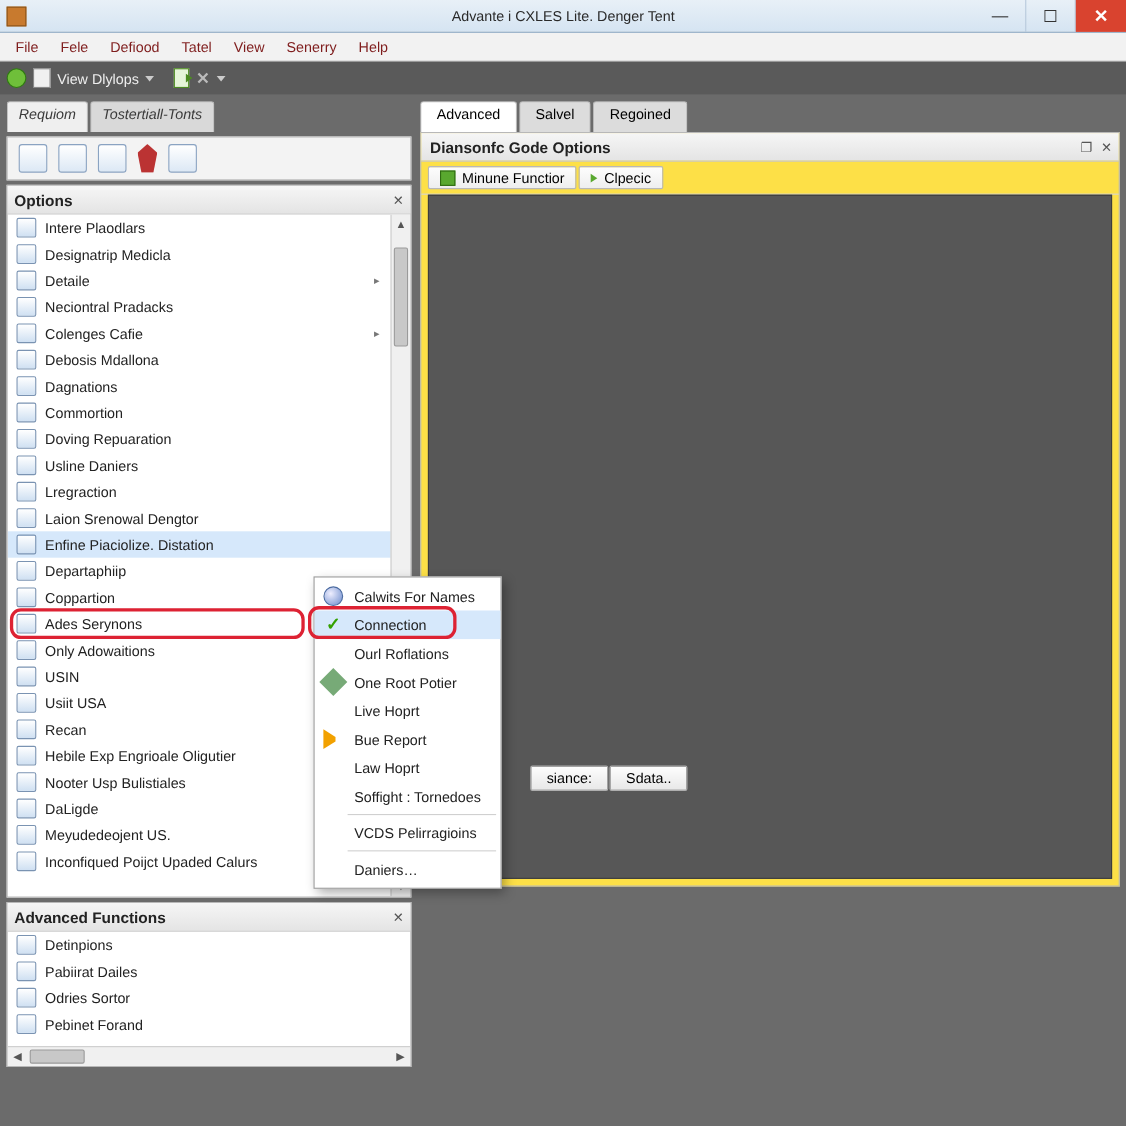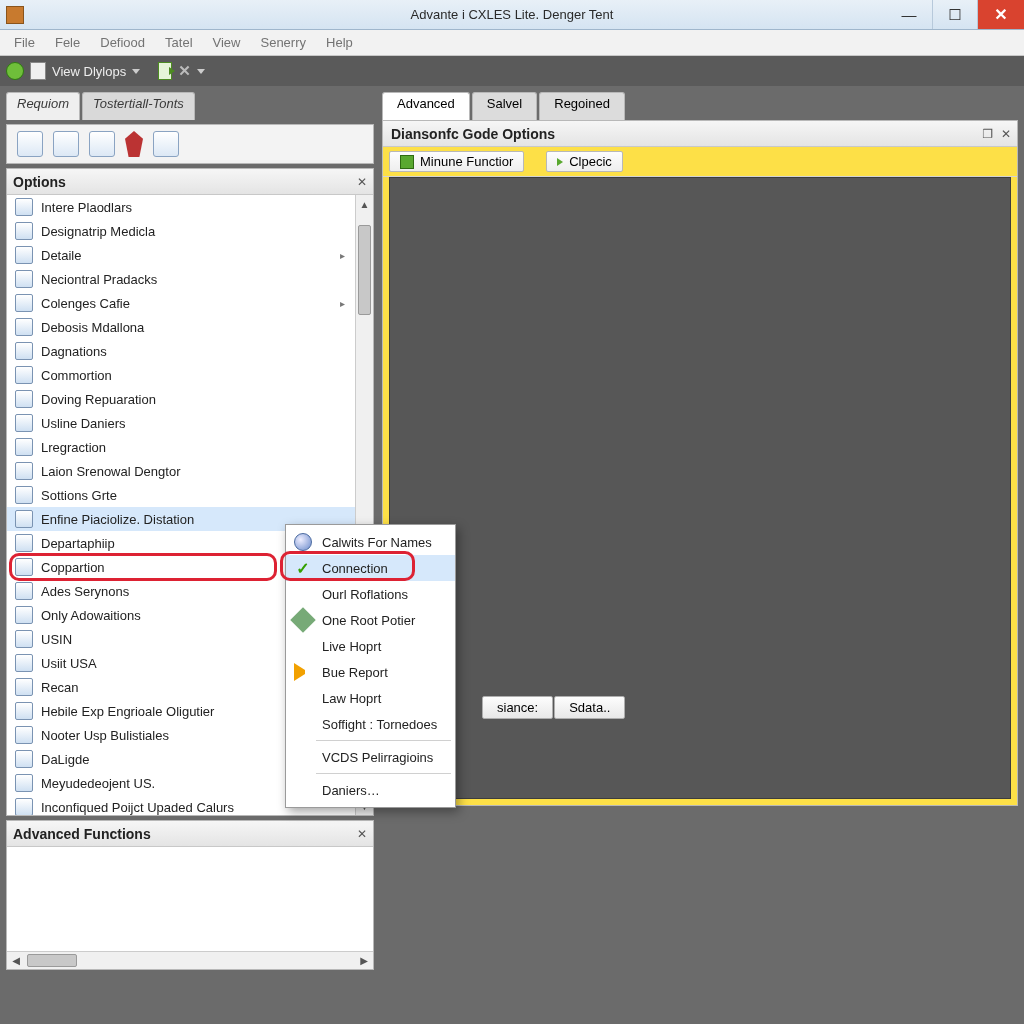--- a/index.html
+++ b/index.html
@@ -8,21 +8,21 @@
 
 .titlebar { height: 30px; background: linear-gradient(#e8f0f7,#d5e4f2); display:flex; align-items:center; position:relative; border-bottom:1px solid #9fb6cc;}
 .titlebar .app-icon { width:18px; height:18px; margin:0 6px; background:#c87a2e; border:1px solid #8a541b; display:inline-block;}
 .titlebar .title { position:absolute; left:0; right:0; text-align:center; font-size:13px; color:#2a2a2a;}
 .titlebar .win-controls { position:absolute; right:0; top:0; display:flex; height:100%;}
 .titlebar .win-btn { width:46px; height:100%; display:flex; align-items:center; justify-content:center; font-size:15px; color:#333;}
 .titlebar .win-btn.close { background:#d9432f; color:#fff; font-size:16px; font-weight:bold;}
 .titlebar .win-btn.max { border-left:1px solid #b7c9db; border-right:1px solid #b7c9db;}
 
 
-.menubar { height:26px; background:#f2f2f2; border-bottom:1px solid #c8c8c8; display:flex; align-items:center; padding:0 4px; font-size:13px; color:#737373;}
+.menubar { height:26px; background:#f2f2f2; border-bottom:1px solid #c8c8c8; display:flex; align-items:center; padding:0 4px; font-size:13px; color:#7f1d1d;}
 .menubar .menu-item { padding:2px 10px; }
 
 
 .toolbar { height:30px; background:#5a5a5a; display:flex; align-items:center; padding:0 6px; gap:6px; color:#eee; font-size:13px;}
 .toolbar .tb-round { width:18px; height:18px; border-radius:50%; background:#6fbf3a; border:1px solid #2f7a12; display:inline-block;}
 .toolbar .tb-doc { width:16px; height:18px; background:#f0f0f0; border:1px solid #888; position:relative;}
 .toolbar .tb-arrow { display:inline-block; width:0;height:0;border-left:4px solid transparent;border-right:4px solid transparent;border-top:5px solid #ccc;}
 .toolbar .tb-x { font-size:15px; color:#bbb; font-weight:bold;}
 .toolbar .tb-green-doc { width:14px;height:18px;background:#e6f5d8;border:1px solid #4d8b22;position:relative;}
 .toolbar .tb-green-doc:before{content:"";position:absolute;right:-4px;top:4px;width:0;height:0;border-top:4px solid transparent;border-bottom:4px solid transparent;border-left:6px solid #4d8b22;}
@@ -71,21 +71,21 @@
 
 
 .r-tabs { height:28px; display:flex; gap:2px;}
 .r-tab { background:#fff; border:1px solid #b8b8b8; border-bottom:none; border-radius:3px 3px 0 0; padding:3px 14px; font-size:13px;}
 .r-tab.inactive{background:#dcdcdc;}
 
 
 .r-box { position:absolute; top:28px; left:0; right:0; height:686px; background:#fde047; border:1px solid #b8b8b8;}
 .r-box-header { height:26px; background:linear-gradient(#f6f6f6,#e4e4e4); border-bottom:1px solid #c8c8c8; display:flex;align-items:center; padding:0 8px; font-weight:bold; font-size:14px; color:#222; position:relative;}
 .r-box-header .rbx { position:absolute; right:6px; font-size:12px; color:#555; font-weight:normal; display:flex; gap:8px;}
-.r-toolbar { height:30px; border-bottom:1px solid #d4d4d4; display:flex; align-items:center; gap:22px; padding:0 6px; font-size:13px;}
+.r-toolbar { height:30px; border-bottom:1px solid #d4d4d4; display:flex; align-items:center; gap:2px; padding:0 6px; font-size:13px;}
 .r-toolbar .rtbtn { border:1px solid #b8b8b8; background:linear-gradient(#fdfdfd,#eee); padding:2px 10px; border-radius:2px; display:flex; align-items:center; gap:6px;}
 .r-toolbar .mini-icon{width:14px;height:14px;background:#59a82f;border:1px solid #2f6b12;}
 .r-toolbar .mini-arrow{width:0;height:0;border-top:4px solid transparent;border-bottom:4px solid transparent;border-left:6px solid #59a82f;}
 .r-canvas { position:absolute; top:56px; left:6px; right:6px; bottom:6px; background:#575757; border:1px solid #3d3d3d;}
 
 
 .r-bottom { position:absolute; top:604px; left:100px; display:flex; gap:1px;}
 .r-bottom .bbtn { background:linear-gradient(#fdfdfd,#e8e8e8); border:1px solid #aeaeae; padding:3px 14px; font-size:13px; border-radius:2px;}
 
 
@@ -206,24 +206,20 @@
               <span>Usline Daniers</span>
             </div>
             <div class="tree-item">
               <span class="ti-icon blue"></span>
               <span>Lregraction</span>
             </div>
             <div class="tree-item">
               <span class="ti-icon redv"></span>
               <span>Laion Srenowal Dengtor</span>
             </div>
-            <div class="tree-item">
-              <span class="ti-icon gray"></span>
-              <span>Sottions Grte</span>
-            </div>
             <div class="tree-item selected">
               <span class="ti-icon blue"></span>
               <span>Enfine Piaciolize. Distation</span>
             </div>
             <div class="tree-item">
               <span class="ti-icon blue"></span>
               <span>Departaphiip</span>
             </div>
             <div class="tree-item">
               <span class="ti-icon gray"></span>
@@ -278,20 +274,38 @@
         </div>
       </div>
     </div>
 
     <div class="panel" style="height:150px;">
       <div class="panel-header">
         <span>Advanced Functions</span>
         <span class="hx">✕</span>
       </div>
       <div class="tree">
+        <div class="tree-inner" id="adv-list" style="bottom:18px;">
+            <div class="tree-item">
+              <span class="ti-icon orange"></span>
+              <span>Detinpions</span>
+            </div>
+            <div class="tree-item">
+              <span class="ti-icon blue"></span>
+              <span>Pabiirat Dailes</span>
+            </div>
+            <div class="tree-item">
+              <span class="ti-icon gray"></span>
+              <span>Odries Sortor</span>
+            </div>
+            <div class="tree-item">
+              <span class="ti-icon gray"></span>
+              <span>Pebinet Forand</span>
+            </div>
+          </div>
         <div class="hscroll" style="position:absolute;left:0;right:0;bottom:0;">
           <div class="lh">◀</div>
           <div class="hthumb"></div>
           <div class="rh">▶</div>
         </div>
       </div>
     </div>
   </div>
 
   <div class="right-col">

